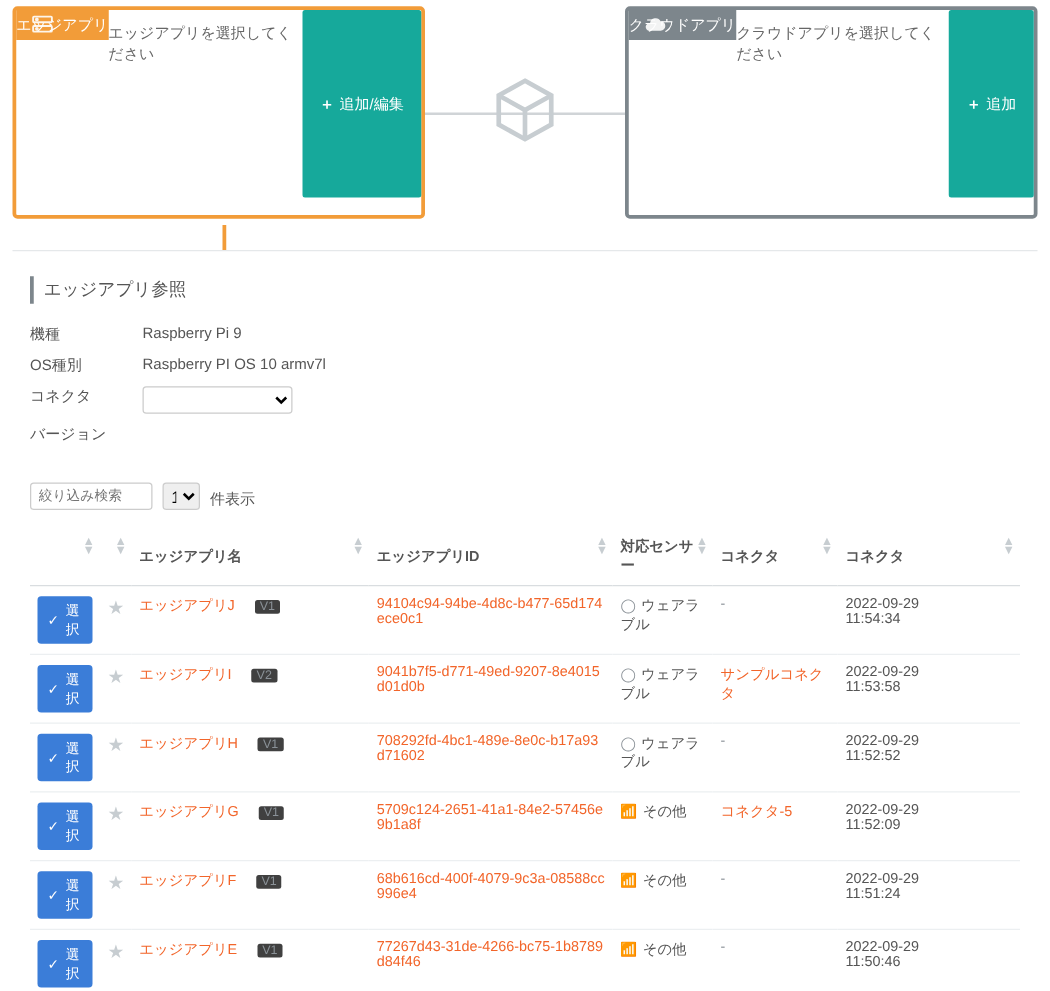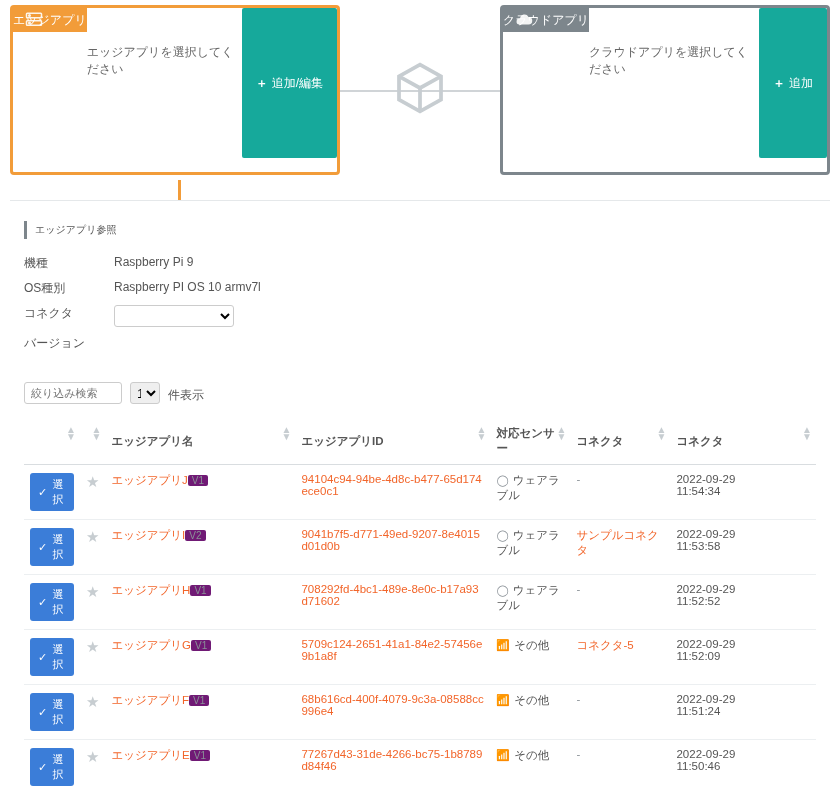--- a/index.html
+++ b/index.html
@@ -5,47 +5,47 @@
 *{box-sizing:border-box;margin:0;padding:0;font-family:"Hiragino Kaku Gothic ProN","Yu Gothic",Meiryo,sans-serif}
 body{background:#fff;font-size:12px;color:#555;width:840px}
 .top-row{display:flex;align-items:center;padding:0 10px;gap:0;position:relative;height:180px}
 .card{width:330px;border:3px solid;border-radius:4px;background:#fff;display:flex;flex-direction:row;height:170px;position:relative}
 .card.edge{border-color:#f29c39}
 .card.cloud{border-color:#7d868c}
 .card-header{height:24px;line-height:24px;text-align:center;color:#fff;font-size:12px;position:relative}
 .card.edge .card-header{background:#f29c39}
 .card.cloud .card-header{background:#7d868c}
 .card-header .hicon{position:absolute;left:12px;top:3px;color:#fff;opacity:.9}
-.card-body{flex:1;display:flex;align-items:flex-start;justify-content:flex-start;padding-top:36px;color:#666;font-size:12px}
+.card-body{flex:1;display:flex;align-items:flex-start;justify-content:flex-start;padding-top:10px;color:#666;font-size:12px}
 .card-footer{display:flex;justify-content:center;padding-bottom:14px}
 .btn{background:#16a99b;color:#fff;border:none;padding:6px 14px;font-size:12px;border-radius:2px;display:inline-flex;align-items:center;gap:4px;cursor:pointer}
 .btn .plus{font-weight:bold}
 .connector-line{position:absolute;top:90px;left:340px;right:340px;height:2px;background:#d0d4d7;z-index:-1}
 .connector-line::before{content:"";position:absolute;left:50%;top:-28px;width:56px;height:56px;margin-left:-28px;background:transparent}
 .pkg-icon{position:absolute;left:50%;top:60px;margin-left:-28px;width:56px;height:56px;color:#c7cdd1;z-index:1}
 .stem{height:4px;width:4px;background:#f29c39;margin-left:178px;height:20px;width:3px}
 .divider{border-top:1px solid #e5e8ea;margin:0 10px}
 .section{padding:20px 24px}
-.section-title{border-left:3px solid #7d868c;padding:2px 8px;color:#555;font-size:10px;margin-bottom:16px}
+.section-title{border-left:3px solid #7d868c;padding:2px 8px;color:#555;font-size:14px;margin-bottom:16px}
 .info-grid{display:grid;grid-template-columns:90px 1fr;row-gap:8px;margin-bottom:22px;font-size:12px;color:#555}
 .info-grid .val{color:#555}
 .select{border:1px solid #ccc;border-radius:3px;padding:2px 6px;width:120px;height:22px;background:#fff}
 .chk{accent-color:#f29c39}
 .orange-lbl{color:#f2652a;margin-left:4px}
 .filter-row{display:flex;align-items:flex-end;gap:8px;margin:30px 0 14px}
 .search-input{border:1px solid #ccc;border-radius:3px;padding:4px 6px;width:98px;font-size:11px;color:#999}
 .small-select{border:1px solid #ccc;border-radius:3px;padding:2px 2px;width:30px;height:22px}
 .table{width:100%;border-collapse:collapse;font-size:11.5px}
 .table th{border-bottom:1px solid #d9dde0;padding:8px 6px;text-align:left;color:#555;font-weight:600;position:relative}
 .table th .sort{position:absolute;right:4px;top:8px;color:#c7cdd1;font-size:10px;line-height:7px}
 .table td{border-bottom:1px solid #eceff1;padding:8px 6px;vertical-align:top;color:#555}
 .sel-btn{background:#3b7dd8;color:#fff;border:none;border-radius:3px;padding:4px 8px;font-size:11px;display:inline-flex;align-items:center;gap:3px;cursor:pointer}
 .star{color:#c7cdd1;font-size:15px}
 .appname{color:#f2652a}
-.ver-badge{display:inline-block;background:#701a75;color:#8a9197;border-radius:2px;padding:0 4px;font-size:10px;margin-left:0}
+.ver-badge{display:inline-block;background:#404040;color:#8a9197;border-radius:2px;padding:0 4px;font-size:10px;margin-left:16px}
 .appid{color:#f2652a;word-break:break-all}
 .sensor-icon{color:#8a9197;margin-right:4px;font-size:11px}
 .conn-link{color:#f2652a}
 .dash{color:#8a9197}
 .date{color:#666;white-space:nowrap}
 .table td:nth-child(1){width:56px}
 .table td:nth-child(2){width:22px}
 .table td:nth-child(3){width:190px}
 .table td:nth-child(4){width:195px}
 .table td:nth-child(5){width:80px}

